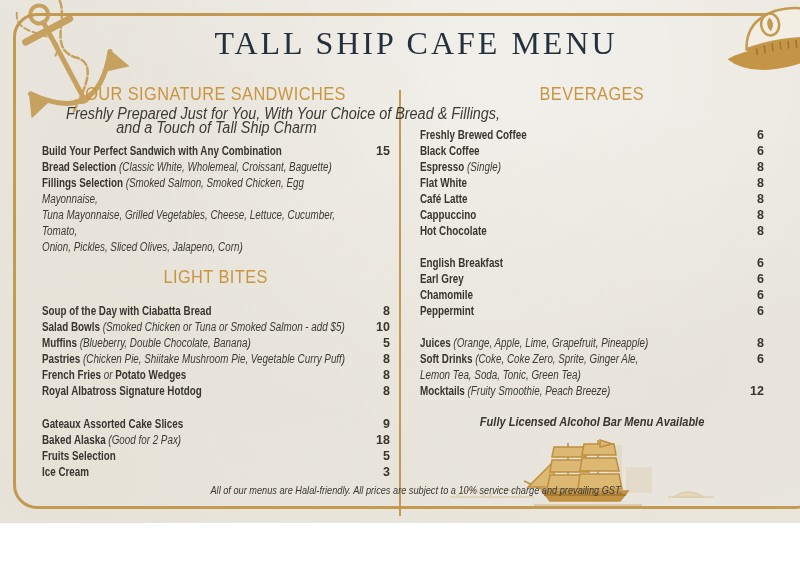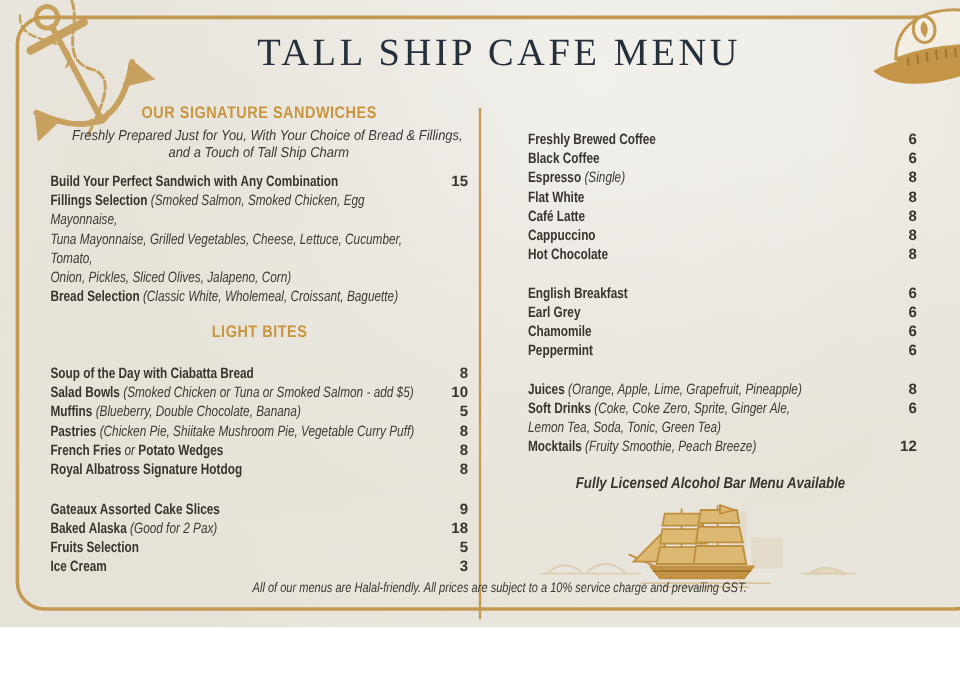--- a/index.html
+++ b/index.html
@@ -25,28 +25,28 @@
     position:absolute; top:25px; left:0; right:0; text-align:center;
     font-family:"Liberation Serif",serif; font-size:32px; letter-spacing:3px;
     color:var(--navy); white-space:nowrap;
   }
   .divider{ position:absolute; left:399px; top:90px; width:2px; height:426px; background:var(--gold); }
   .col{ position:absolute; top:84px; }
   .col.left{ left:42px; width:348px; }
   .col.right{ left:420px; width:344px; }
 
   .section + .section{ margin-top:12px; }
-  .section-title{ text-align:center; font-weight:bold; font-size:14px; line-height:19px; color:var(--hgold); }
+  .section-title{ text-align:center; font-weight:normal; font-size:19px; line-height:19px; color:var(--hgold); }
   .section-title > span{ display:inline-block; transform:scaleX(.86); white-space:nowrap; letter-spacing:.5px; }
-  .section-sub{ margin-top:4px; text-align:center; font-style:italic; font-size:12px; line-height:13.5px; color:#3c3a35; }
+  .section-sub{ margin-top:4px; text-align:center; font-style:italic; font-size:16px; line-height:13.5px; color:#3c3a35; }
   .section-sub div > span{ display:inline-block; transform:scaleX(.9); white-space:nowrap; }
 
   .items{ margin-top:17px; }
   .section-sub + .items{ margin-top:9px; }
-  .col.right .items{ margin-top:24px;margin-left:20px; }
+  .col.right .items{ margin-top:24px; }
   .group + .group{ margin-top:16px; }
 
   .item{ position:relative; font-size:12.5px; line-height:16px; }
   .item-text{
     width:127%; transform:scaleX(.787); transform-origin:0 0;
     padding-right:38px; box-sizing:border-box;
   }
   .seg.b{ font-weight:bold; }
   .seg.i{ font-style:italic; color:#3c3a34; }
   .item-price{ position:absolute; right:0; top:0; font-weight:bold; font-size:12.5px; }
@@ -116,24 +116,24 @@
             <div><span>Freshly Prepared Just for You, With Your Choice of Bread &amp; Fillings,</span></div>
             <div><span>and a Touch of Tall Ship Charm</span></div>
           </div>
           <div class="items">
             <div class="group">
               <div class="item">
                 <div class="item-text"><span class="seg b">Build Your Perfect Sandwich with Any Combination</span></div>
                 <div class="item-price">15</div>
               </div>
               <div class="item">
+                <div class="item-text"><span class="seg b">Bread Selection </span><span class="seg i">(Classic White, Wholemeal, Croissant, Baguette)</span></div>
+              </div>
+              <div class="item">
                 <div class="item-text"><span class="seg b">Fillings Selection </span><span class="seg i">(Smoked Salmon, Smoked Chicken, Egg Mayonnaise,</span><br><span class="seg i">Tuna Mayonnaise, Grilled Vegetables, Cheese, Lettuce, Cucumber, Tomato,</span><br><span class="seg i">Onion, Pickles, Sliced Olives, Jalapeno, Corn)</span></div>
-              </div>
-              <div class="item">
-                <div class="item-text"><span class="seg b">Bread Selection </span><span class="seg i">(Classic White, Wholemeal, Croissant, Baguette)</span></div>
               </div>
             </div>
           </div>
         </div>
         <div class="section">
           <div class="section-title"><span>LIGHT BITES</span></div>
           <div class="items">
             <div class="group">
               <div class="item">
                 <div class="item-text"><span class="seg b">Soup of the Day with Ciabatta Bread</span></div>
@@ -183,20 +183,21 @@
               </div>
             </div>
           </div>
         </div>
       </div>
   </div>
 
   <div class="col right">
     <div id="right-sections">
         <div class="section">
+          <div class="section-title"><span>BEVERAGES</span></div>
           <div class="items">
             <div class="group">
               <div class="item">
                 <div class="item-text"><span class="seg b">Freshly Brewed Coffee</span></div>
                 <div class="item-price">6</div>
               </div>
               <div class="item">
                 <div class="item-text"><span class="seg b">Black Coffee</span></div>
                 <div class="item-price">6</div>
               </div>

